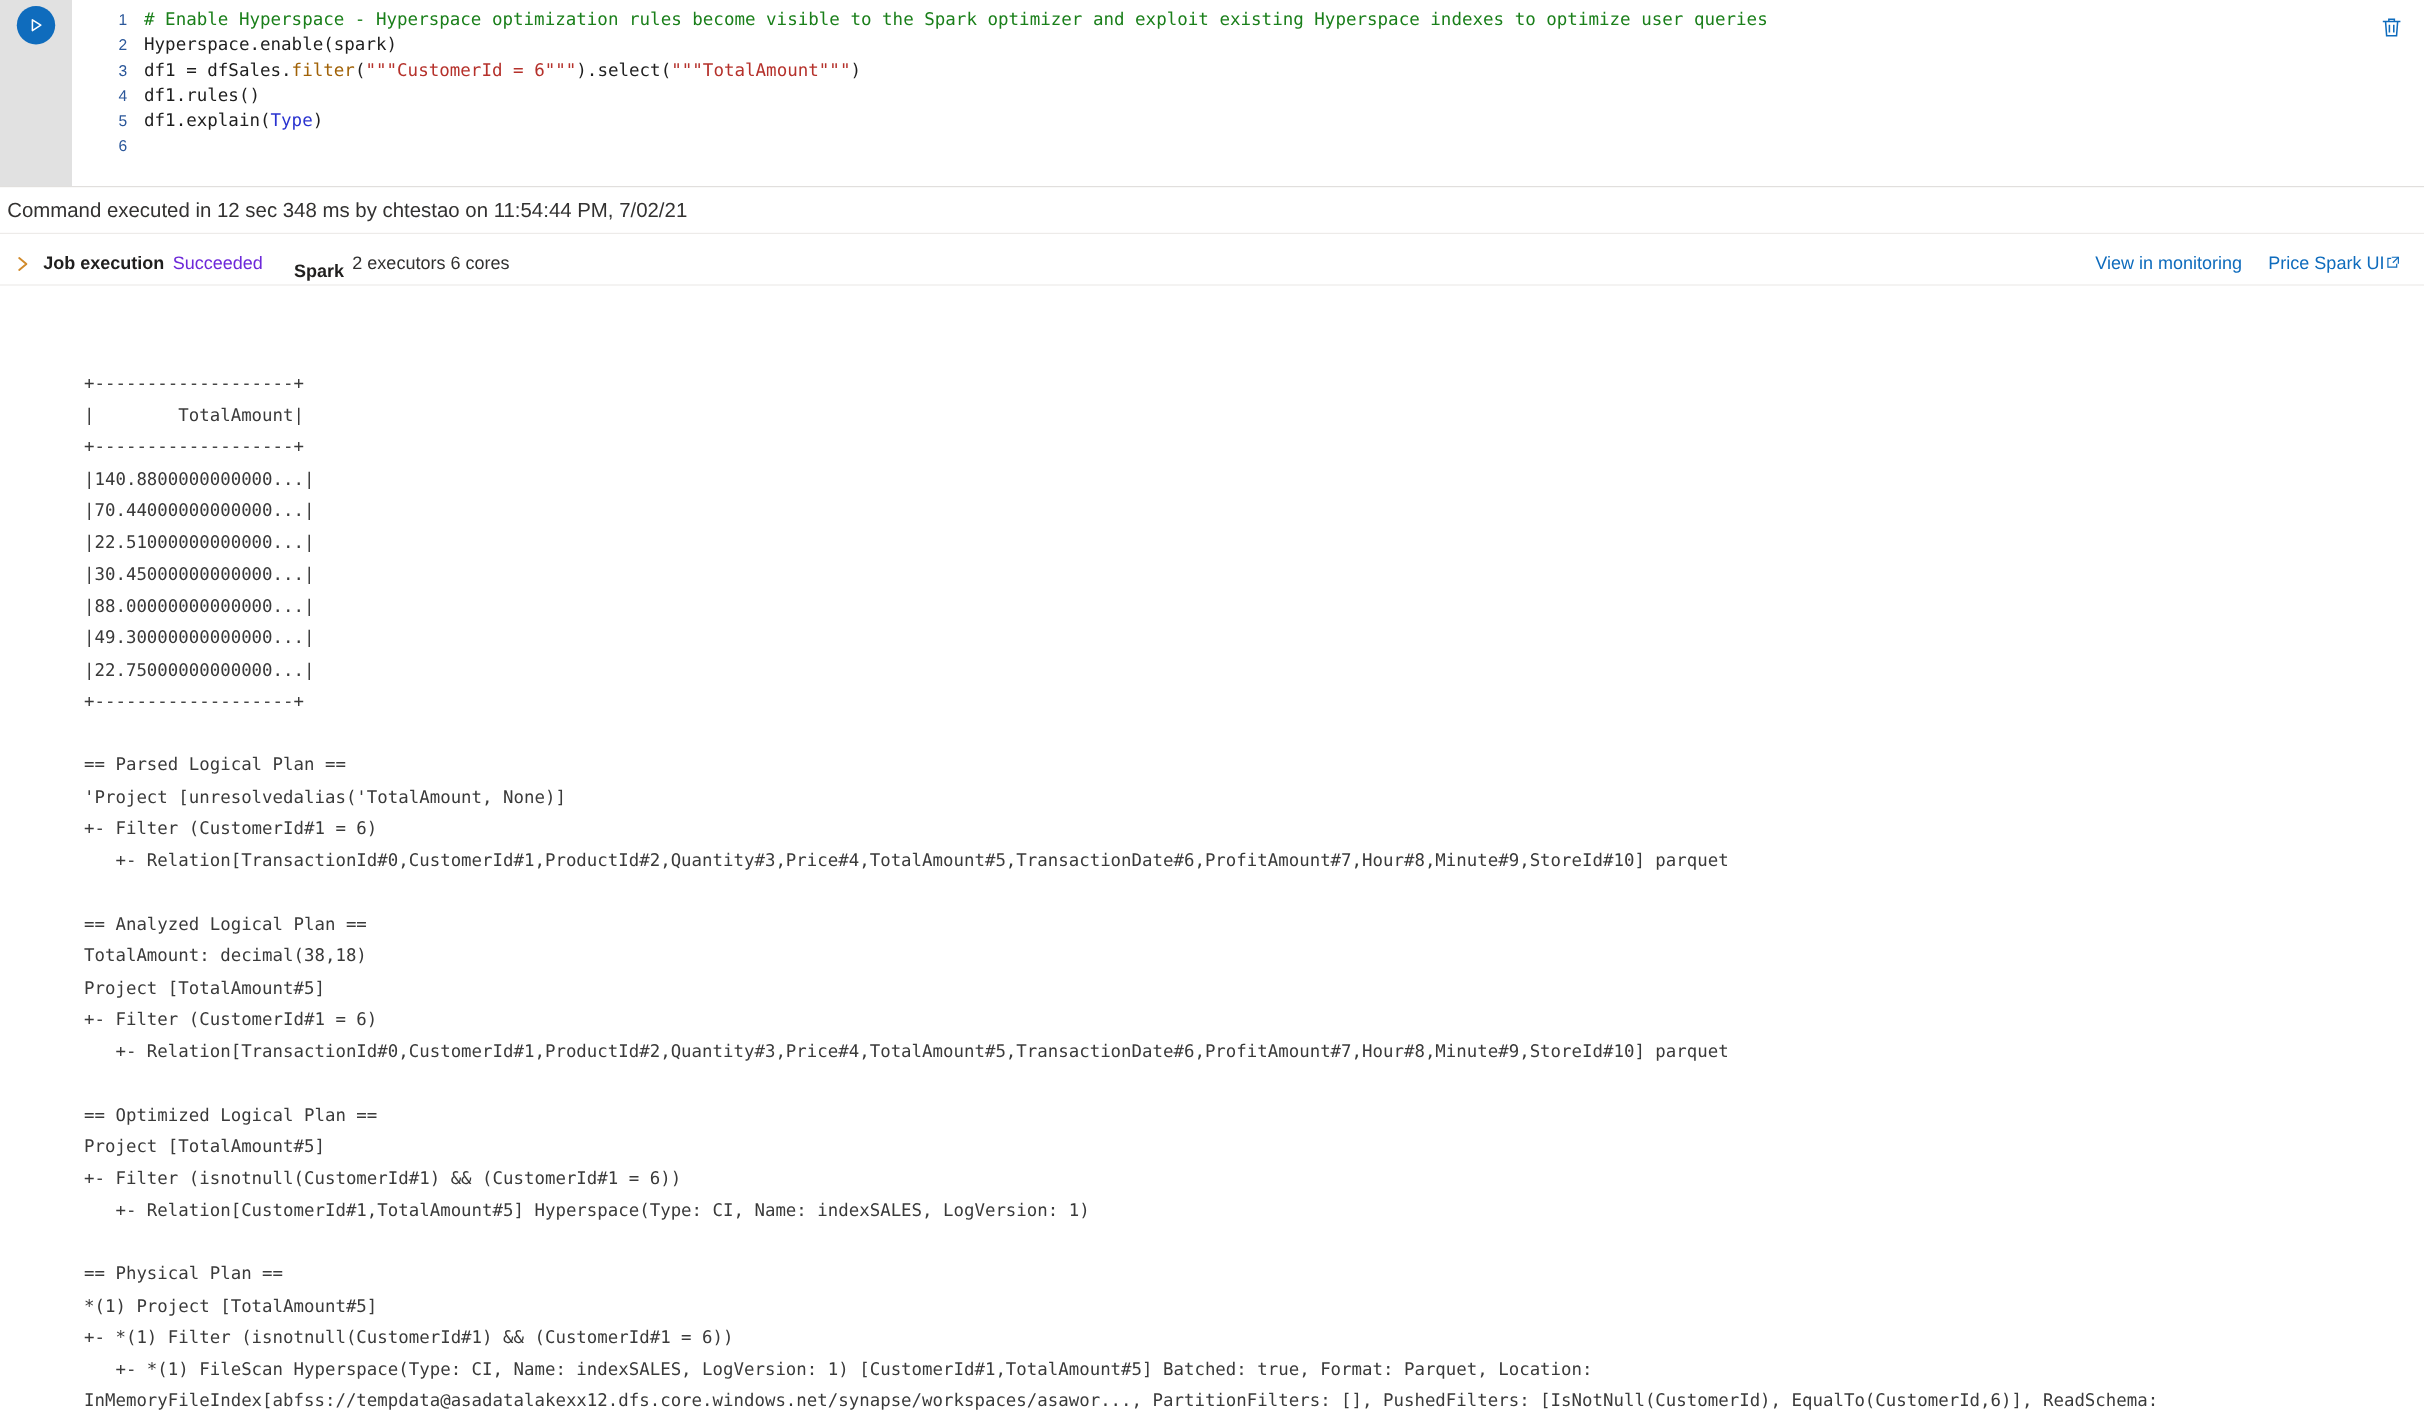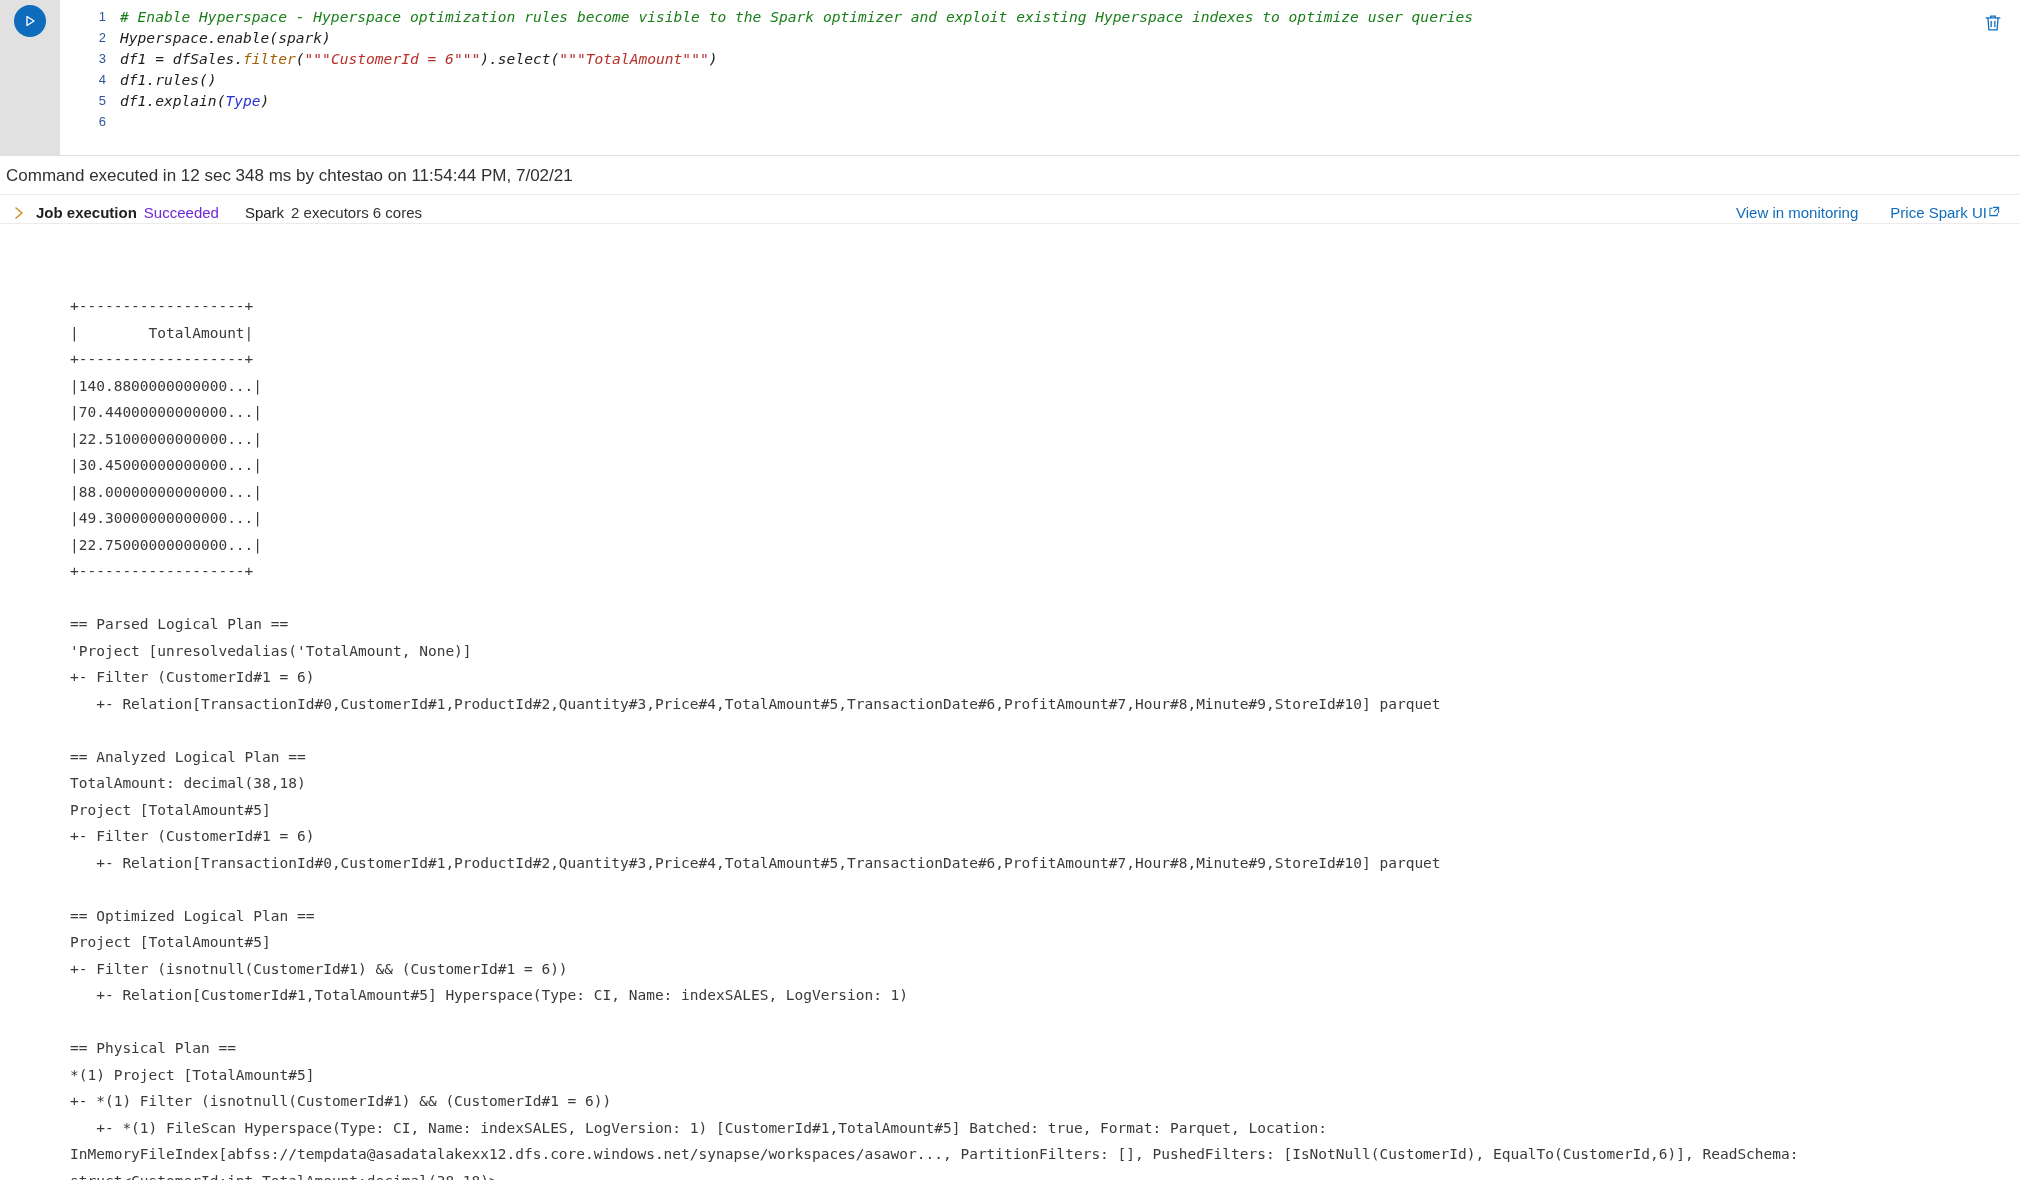--- a/index.html
+++ b/index.html
@@ -70,21 +70,20 @@
     box-sizing: border-box;
     color: #2b579a;
     font-family: "Liberation Sans", sans-serif;
     font-size: 13px;
     line-height: 21px;
     user-select: none;
   }
   .code-text {
     white-space: pre;
     color: #1e1e1e;
-    font-style: italic;
   }
   .tok-comment { color: #1a7f1a; }
   .tok-fn      { color: #a16207; }
   .tok-str     { color: #b5312b; }
   .tok-kw      { color: #2a33d0; }
 
   .delete-icon {
     position: absolute;
     top: 12px;
     right: 16px;
@@ -115,27 +114,27 @@
     flex: 0 0 18px;
     color: #d18b2c;
     font-size: 15px;
     cursor: pointer;
     display: flex;
     align-items: center;
     justify-content: center;
   }
   .job-label { font-weight: bold; margin-left: 8px; }
   .job-value { margin-left: 7px; color: #6d28d9; }
-  .spark-label { font-weight: normal; margin-left: 26px; }
+  .spark-label { font-weight: bold; margin-left: 26px; margin-top: 14px; }
   .spark-value { margin-left: 7px; color: #323130; }
   .job-links {
     margin-left: auto;
     display: flex;
     align-items: flex-end;
-    gap: 32px;
+    gap: 22px;
   }
   .job-link {
     color: #0f6cbd;
     font-size: 15px;
     cursor: pointer;
     text-decoration: none;
     display: inline-flex;
     align-items: center;
     gap: 2px;
   }

